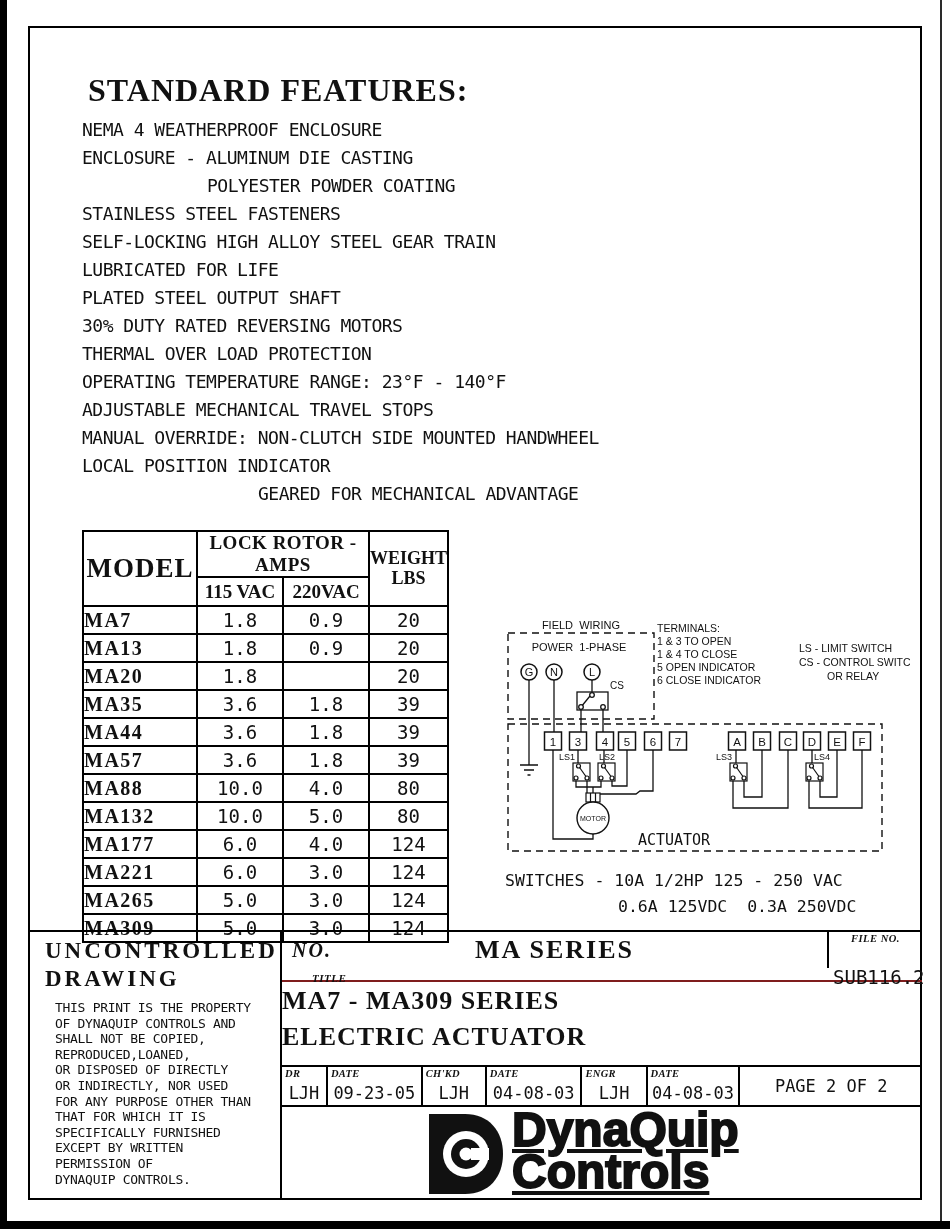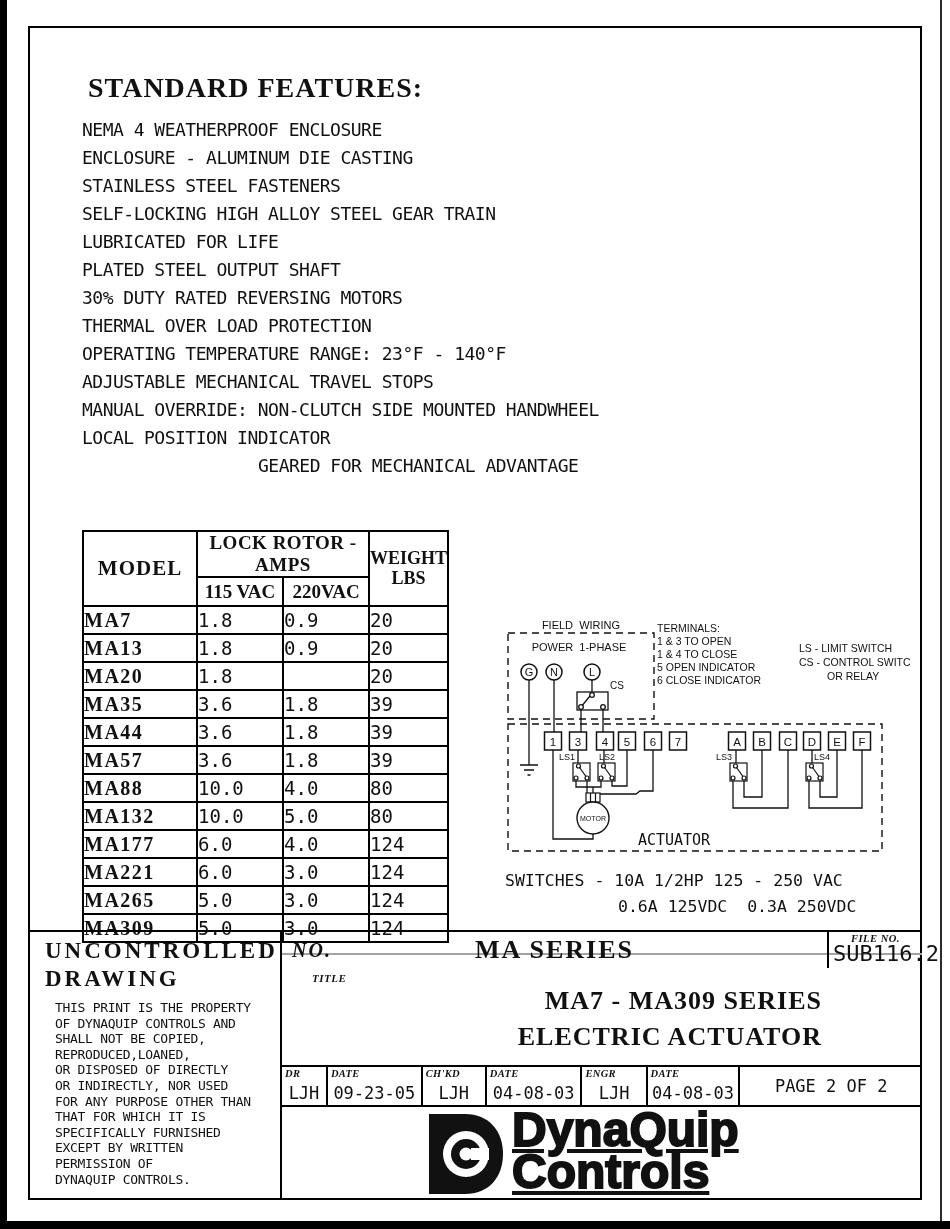--- a/index.html
+++ b/index.html
@@ -5,64 +5,64 @@
   html,body{margin:0;padding:0;background:#e8e8e8;}
   .page{position:relative;width:950px;height:1229px;background:#fff;color:#111;
         font-family:"DejaVu Sans Mono",monospace;overflow:hidden;}
   .scan-left{position:absolute;left:0;top:0;width:7px;height:1229px;background:#000;}
   .scan-bottom{position:absolute;left:0;top:1221px;width:950px;height:8px;background:#000;}
   .scan-right{position:absolute;left:940px;top:0;width:2px;height:1221px;background:#2a2a2a;}
   .drawing-border{position:absolute;left:28px;top:26px;width:894px;height:1174px;
         border:2px solid #000;box-sizing:border-box;}
   .pre{white-space:pre;}
   .heading{position:absolute;left:88px;top:72px;margin:0;font-family:"Liberation Serif",serif;
-        font-weight:bold;font-size:28px;letter-spacing:1px;}
+        font-weight:bold;font-size:32px;letter-spacing:1px;}
   .features{position:absolute;left:82px;top:116px;}
   .feat{height:28px;line-height:28px;font-size:18px;letter-spacing:-0.5px;white-space:pre;}
 
   
   .spec{position:absolute;left:82px;top:530px;border-collapse:collapse;table-layout:fixed;}
   .spec th,.spec td{border:2px solid #000;padding:0;box-sizing:border-box;}
   .spec th{font-family:"Liberation Serif",serif;font-weight:bold;}
-  .th-model{font-size:21px;letter-spacing:1px;}
+  .th-model{font-size:27px;letter-spacing:1px;}
   .th-group{font-size:19px;height:26px;letter-spacing:0.5px;}
   .th-sub{font-size:19px;height:29px;}
   .th-weight{font-size:18px;line-height:1.08;}
   .spec tbody tr{height:28px;}
   .td-model{font-family:"Liberation Serif",serif;font-weight:bold;font-size:20px;
         padding-left:14px;letter-spacing:1.5px;}
-  .td-num{font-size:19px;text-align:left;}
+  .td-num{font-size:19px;text-align:center;}
 
   .diagram{position:absolute;left:490px;top:605px;}
   .diagram text{fill:#111;font-family:"Liberation Sans",sans-serif;}
   .diagram .draft{font-family:"DejaVu Sans Mono",monospace;}
 
   
   .titleblock{position:absolute;left:28px;top:930px;width:894px;height:270px;
         border-top:2px solid #000;box-sizing:border-box;padding-left:36px;}
   .tb-left{position:absolute;left:0;top:0;width:254px;height:268px;border-right:2px solid #000;
         box-sizing:border-box;}
   .unc{font-family:"Liberation Serif",serif;font-weight:bold;font-size:23px;letter-spacing:3px;
         margin-left:17px;line-height:28px;}
   .unc.first{margin-top:5px;}
   .notice{margin:7px 0 0 27px;font-size:13px;line-height:15.6px;letter-spacing:-0.3px;white-space:pre;}
   .lbl{font-family:"Liberation Serif",serif;font-style:italic;font-weight:bold;}
-  .tb-row1{position:absolute;left:254px;top:0;width:640px;height:23px;border-bottom:2px solid #a3a3a3;
+  .tb-row1{position:absolute;left:254px;top:0;width:640px;height:50px;border-bottom:2px solid #7f1d1d;
         box-sizing:border-box;}
   .no-lbl{position:absolute;left:10px;top:7px;font-size:20px;letter-spacing:2px;}
   .series{position:absolute;left:0;top:3px;width:545px;text-align:center;
         font-family:"Liberation Serif",serif;font-weight:bold;font-size:26px;letter-spacing:2px;}
   .fileno{position:absolute;left:545px;top:0;width:95px;height:36px;border-left:2px solid #000;
         box-sizing:border-box;}
   .fileno-lbl{display:block;text-align:center;font-size:10.5px;letter-spacing:0.5px;margin-top:1px;}
-  .fileno-val{font-size:22px;margin-left:4px;line-height:19px;}
+  .fileno-val{font-size:19px;margin-left:4px;line-height:19px;margin-top:24px;}
   .tb-row2{position:absolute;left:254px;top:38px;width:640px;height:97px;border-bottom:2px solid #000;
         box-sizing:border-box;}
   .title-lbl{position:absolute;left:6px;top:2px;font-size:11px;letter-spacing:0.5px;margin-left:24px;}
-  .dtitle{position:absolute;left:0;right:100px;top:13px;text-align:right;
+  .dtitle{position:absolute;left:0;right:100px;top:13px;text-align:left;
         font-family:"Liberation Serif",serif;font-weight:bold;font-size:26px;line-height:36px;
         letter-spacing:1px;}
   .tb-row3{position:absolute;left:254px;top:135px;width:640px;height:40px;border-bottom:2px solid #000;
         box-sizing:border-box;display:flex;}
   .c3{position:relative;height:100%;border-left:2px solid #000;box-sizing:border-box;}
   .c3:first-child{border-left:none;}
   .c3 .lbl{position:absolute;left:3px;top:1px;font-size:10.5px;letter-spacing:0.3px;}
   .c3 .val{position:absolute;left:0;bottom:2px;width:100%;text-align:center;font-size:17px;}
   .c3 .pageval{position:absolute;left:0;top:9px;width:100%;text-align:center;font-size:17px;}
   .tb-row4{position:absolute;left:254px;top:175px;width:640px;height:93px;}
@@ -77,20 +77,21 @@
 <div class="page">
   <div class="scan-left"></div>
   <div class="scan-bottom"></div>
   <div class="scan-right"></div>
   <div class="drawing-border"></div>
 
   <h1 class="heading">STANDARD FEATURES:</h1>
   <div class="features">
       <div class="feat">NEMA 4 WEATHERPROOF ENCLOSURE</div>
       <div class="feat">ENCLOSURE - ALUMINUM DIE CASTING</div>
+      <div class="feat" style="padding-left: 125px;">POLYESTER POWDER COATING</div>
       <div class="feat">STAINLESS STEEL FASTENERS</div>
       <div class="feat">SELF-LOCKING HIGH ALLOY STEEL GEAR TRAIN</div>
       <div class="feat">LUBRICATED FOR LIFE</div>
       <div class="feat">PLATED STEEL OUTPUT SHAFT</div>
       <div class="feat">30% DUTY RATED REVERSING MOTORS</div>
       <div class="feat">THERMAL OVER LOAD PROTECTION</div>
       <div class="feat">OPERATING TEMPERATURE RANGE: 23°F - 140°F</div>
       <div class="feat">ADJUSTABLE MECHANICAL TRAVEL STOPS</div>
       <div class="feat">MANUAL OVERRIDE: NON-CLUTCH SIDE MOUNTED HANDWHEEL</div>
       <div class="feat">LOCAL POSITION INDICATOR</div>

